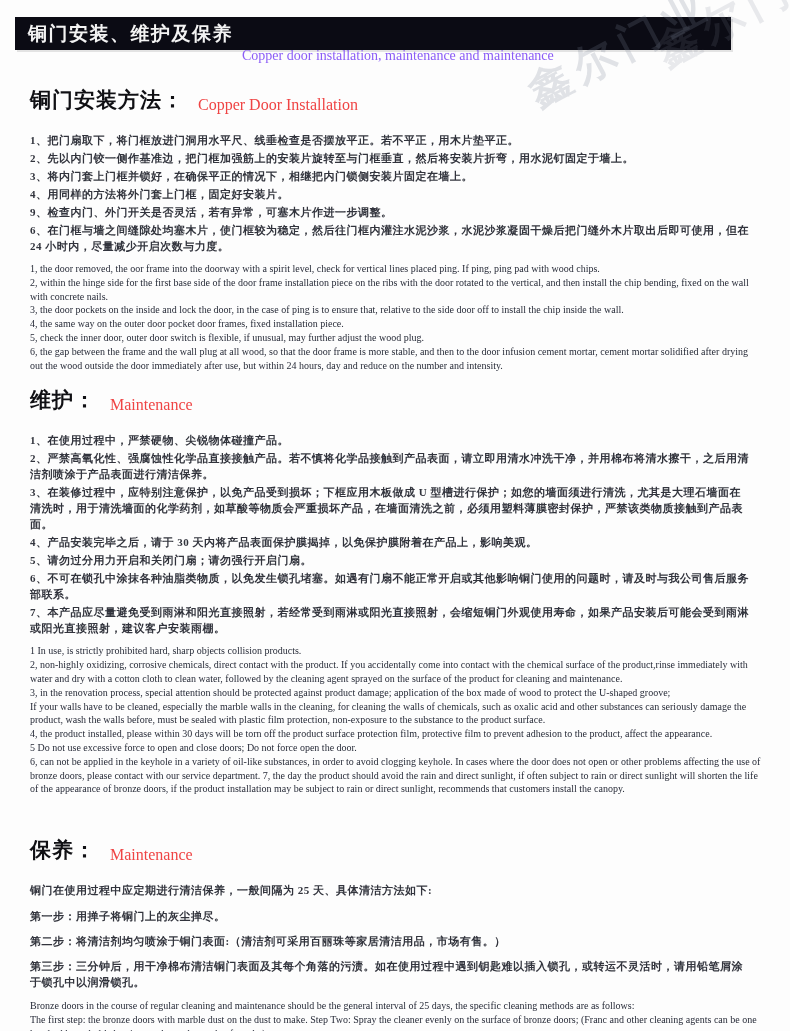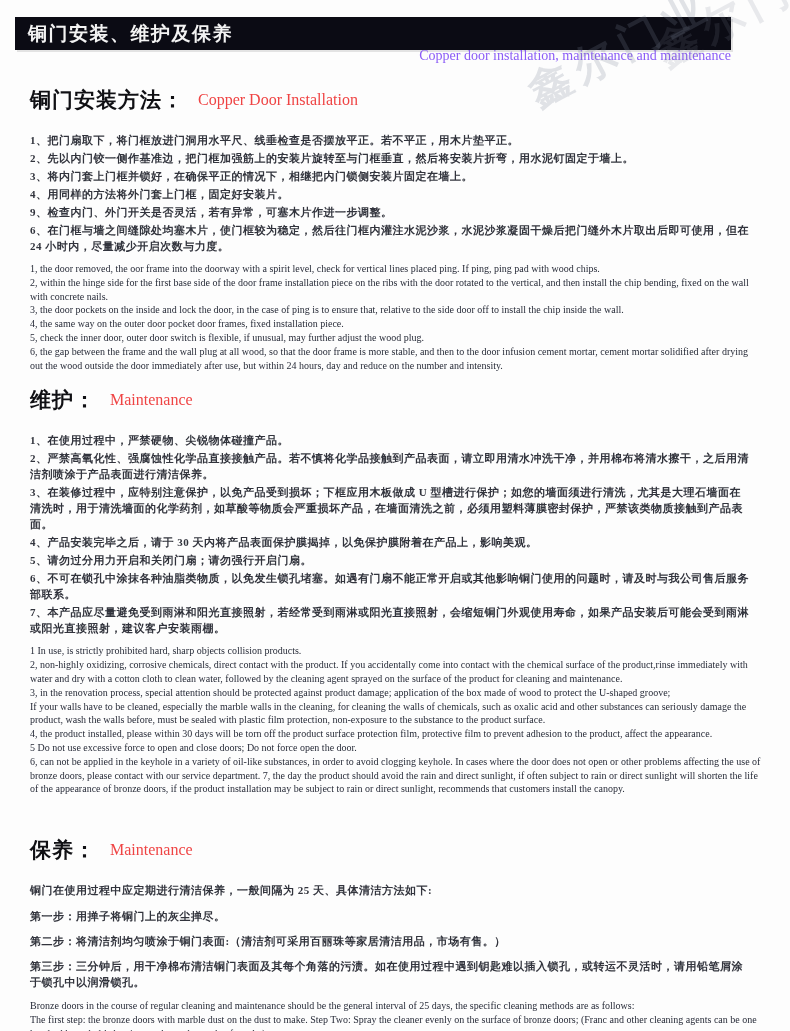--- a/index.html
+++ b/index.html
@@ -6,35 +6,35 @@
   .page {
     position:relative; width:790px; height:1031px; margin:0 auto;
     background:#fdfdfd; overflow:hidden;
     font-family:"Liberation Serif", serif; color:#2d3039;
   }
   
   .titlebar {
     position:absolute; left:15px; top:17px; width:716px; height:33px;
     background:#0b0b14; display:flex; align-items:center;
     padding-left:13px; box-sizing:border-box;
-    box-shadow:2px 2px 0 rgba(0,0,0,0.10); z-index:2;justify-content:space-between;
+    box-shadow:2px 2px 0 rgba(0,0,0,0.10); z-index:2;
   }
   .title-zh { color:#f3f3f3; font-weight:bold; font-size:19px; letter-spacing:1.5px; white-space:nowrap; }
   .title-en { color:#8b5cf6; font-size:14px; margin-left:9px; white-space:nowrap;margin-top:45px; }
   
   .watermark {
     position:absolute; z-index:3; pointer-events:none;
     font-weight:bold; transform:rotate(-28deg);
     color:rgba(125,130,148,0.22); letter-spacing:8px; white-space:nowrap;
   }
   .wm1 { left:520px; top:20px; font-size:42px; }
   .wm2 { left:648px; top:-20px; font-size:42px; color:rgba(125,130,148,0.16); }
   
   .content { position:absolute; left:30px; right:28px; top:86px; }
-  h2 { margin:0 0 18px 0; display:flex; align-items:center; }
+  h2 { margin:0 0 18px 0; display:flex; align-items:flex-end; }
   .h-zh {
     font-family:"Liberation Sans", sans-serif; font-weight:bold;
     font-size:21px; color:#101014; letter-spacing:1px;
   }
   .h-en { font-size:16px; color:#ef4444; margin-left:14px; font-weight:normal; }
   .zh-list p, .zh-steps p, p.zh-intro {
     margin:0 11px 2px 0; font-size:11px; font-weight:bold;
     color:#32343d; line-height:16px; letter-spacing:0.5px;
   }
   .en-block { margin-top:8px; }

